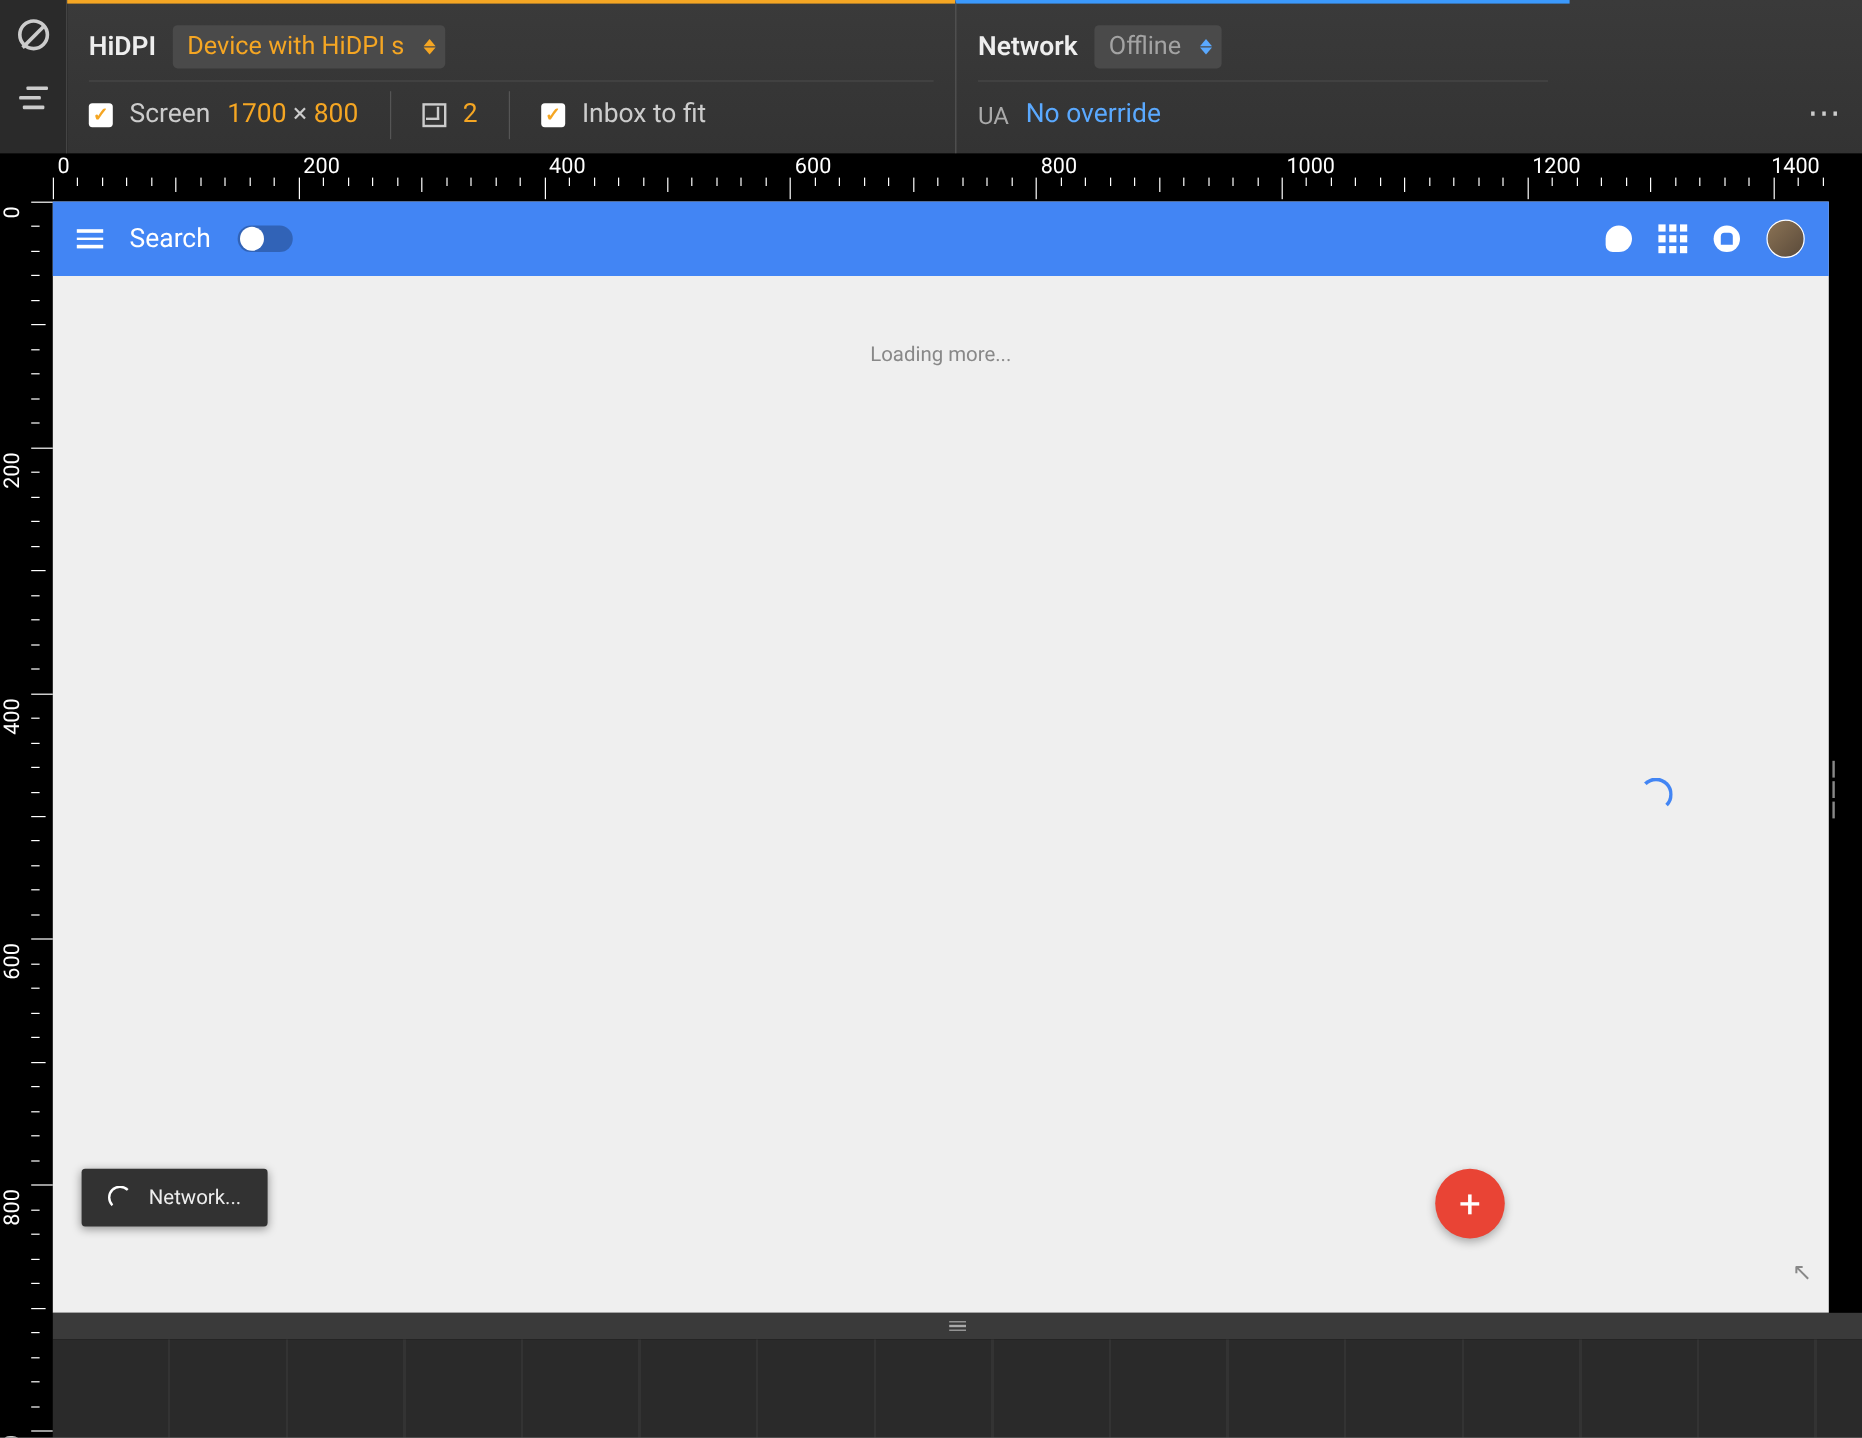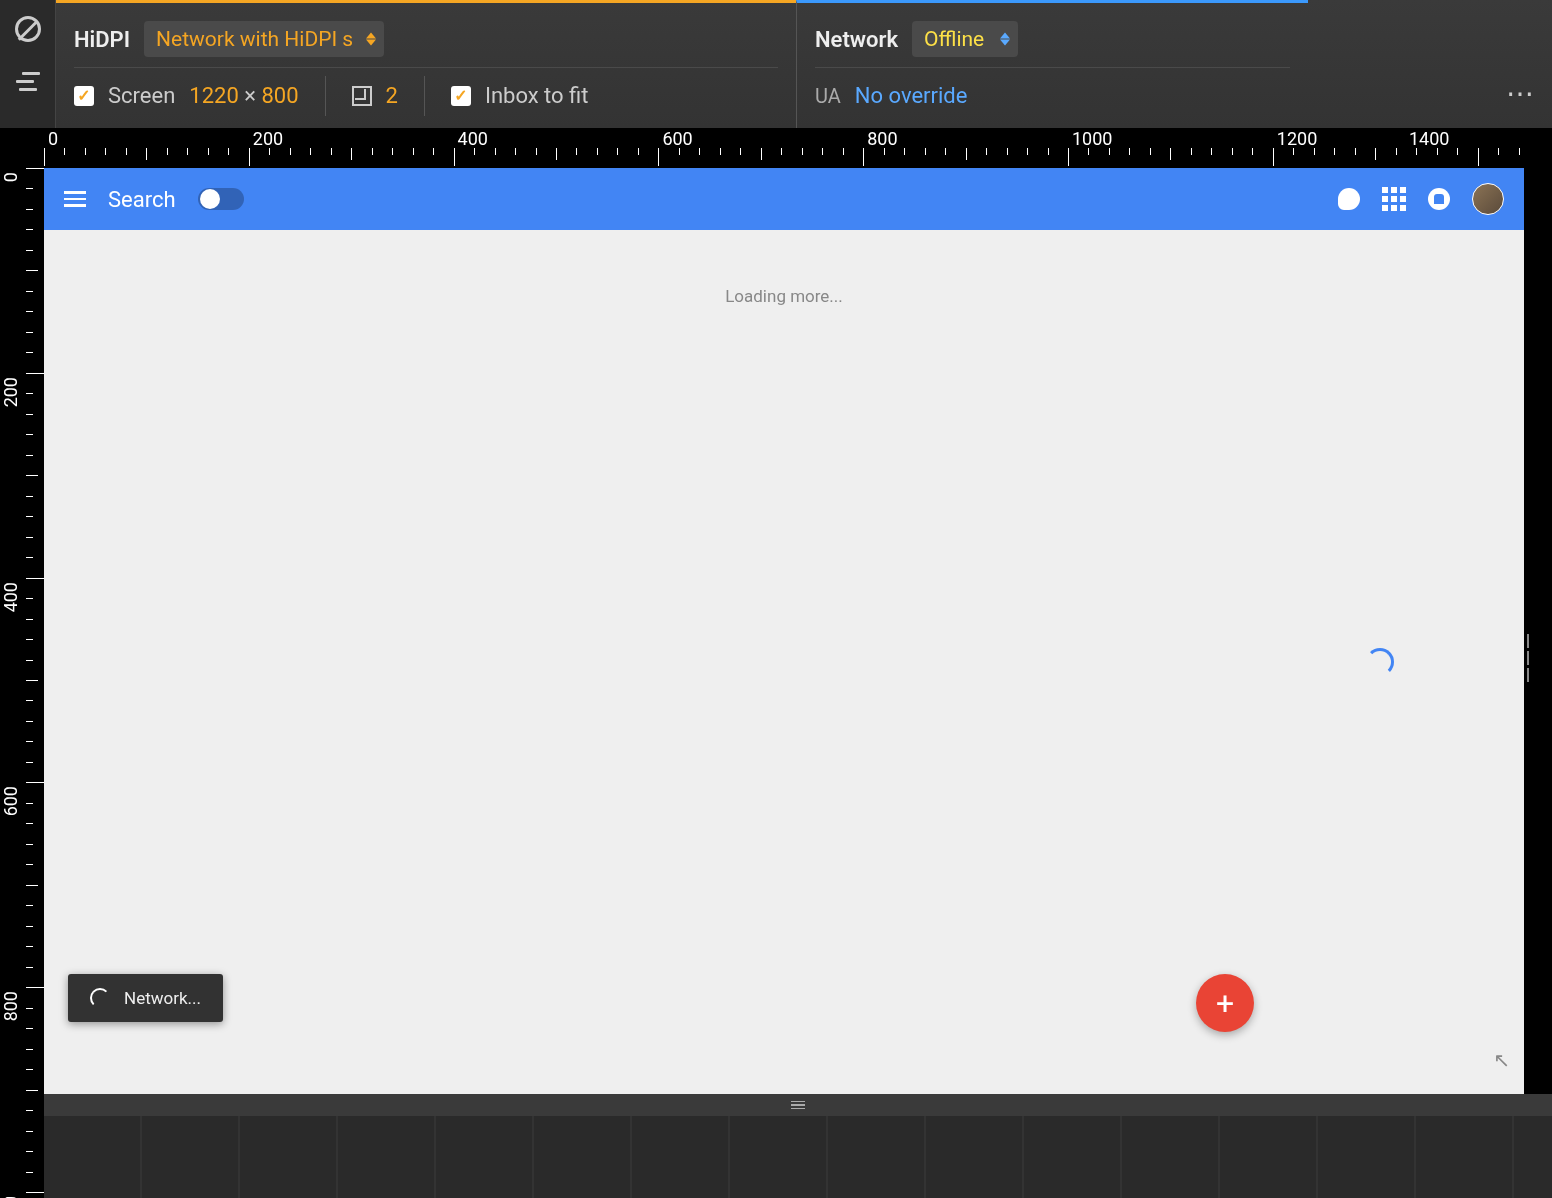--- a/index.html
+++ b/index.html
@@ -81,21 +81,21 @@
 .select {
   background: #4a4a4a; color: #f5a623;
   padding: 6px 34px 6px 12px;
   border-radius: 4px;
   position: relative;
   font-size: 21px;
   white-space: nowrap;
   overflow: hidden;
   max-width: 240px;
 }
-.select.blue { color: #fde047; max-width: 280px; }
+.select.blue { color: #a3a3a3; max-width: 280px; }
 .select-arrows {
   position: absolute; right: 8px; top: 50%; transform: translateY(-50%);
   display: flex; flex-direction: column; gap: 1px;
 }
 .select-arrows::before { content:""; border-left:5px solid transparent;border-right:5px solid transparent;border-bottom:6px solid #f5a623;}
 .select-arrows::after { content:""; border-left:5px solid transparent;border-right:5px solid transparent;border-top:6px solid #f5a623;}
 .select.blue .select-arrows::before { border-bottom-color:#5aa9ff;}
 .select.blue .select-arrows::after { border-top-color:#5aa9ff;}
 .chk {
   width: 20px; height: 20px;
@@ -251,29 +251,29 @@
       <span></span>
       <span></span>
   </div>
 </div>
 
 <div class="device-bar">
   <div class="device-group">
     <div class="device-row1">
       <span class="lbl">HiDPI</span>
       <div class="select">
-        <span>Network with HiDPI s</span>
+        <span>Device with HiDPI s</span>
         <span class="select-arrows"></span>
       </div>
     </div>
     <div class="device-row2">
       <span class="chk">✓</span>
       <span>Screen</span>
       <span class="dims">
-        <span class="orange">1220</span>
+        <span class="orange">1700</span>
         <span>×</span>
         <span class="orange">800</span>
       </span>
       <span class="sep"></span>
       <span class="dpr-icon"></span>
       <span class="orange">2</span>
       <span class="sep"></span>
       <span class="chk">✓</span>
       <span>Inbox to fit</span>
     </div>
@@ -295,21 +295,21 @@
 </div>
 
 <div class="ruler-h" id="rh">
     <div class="num" style="left: 48px;">0</div>
     <div class="num" style="left: 252.8px;">200</div>
     <div class="num" style="left: 457.6px;">400</div>
     <div class="num" style="left: 662.4px;">600</div>
     <div class="num" style="left: 867.2px;">800</div>
     <div class="num" style="left: 1072px;">1000</div>
     <div class="num" style="left: 1276.8px;">1200</div>
-    <div class="num" style="left: 1409px;">1400</div>
+    <div class="num" style="left: 1476px;">1400</div>
     <div class="tick major" style="left: 44px;"></div>
     <div class="tick minor" style="left: 64.48px;"></div>
     <div class="tick minor" style="left: 84.96px;"></div>
     <div class="tick minor" style="left: 105.44px;"></div>
     <div class="tick minor" style="left: 125.92px;"></div>
     <div class="tick mid" style="left: 146.4px;"></div>
     <div class="tick minor" style="left: 166.88px;"></div>
     <div class="tick minor" style="left: 187.36px;"></div>
     <div class="tick minor" style="left: 207.84px;"></div>
     <div class="tick minor" style="left: 228.32px;"></div>

